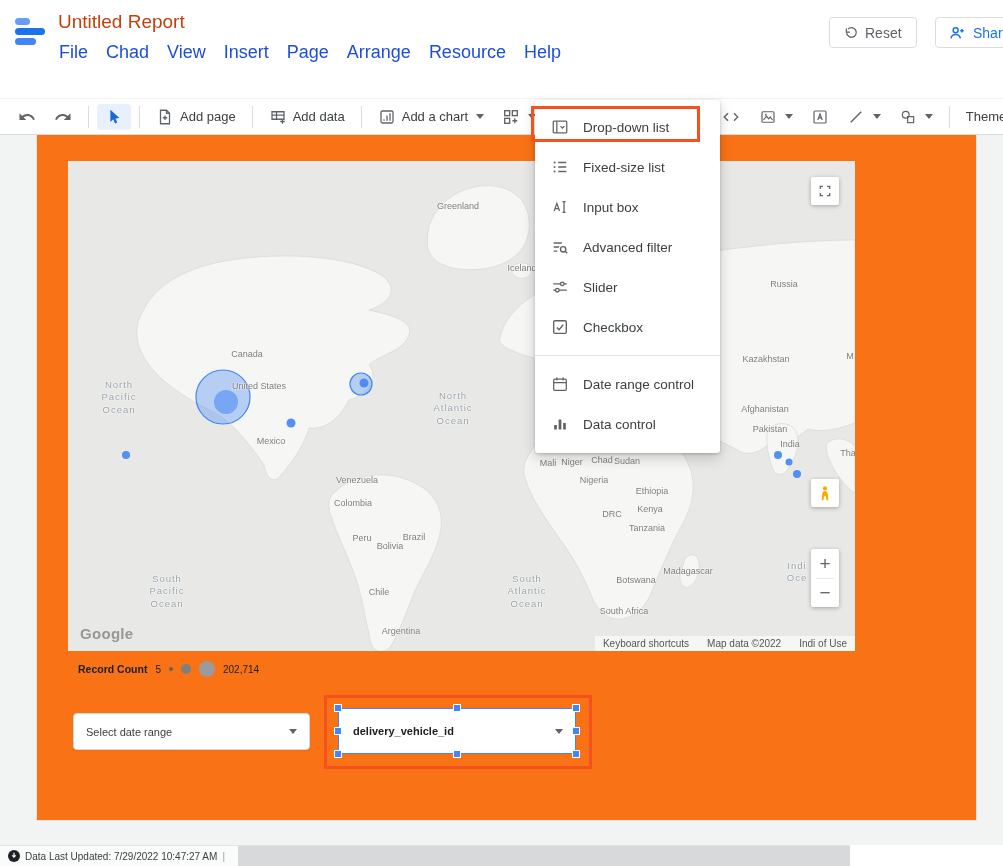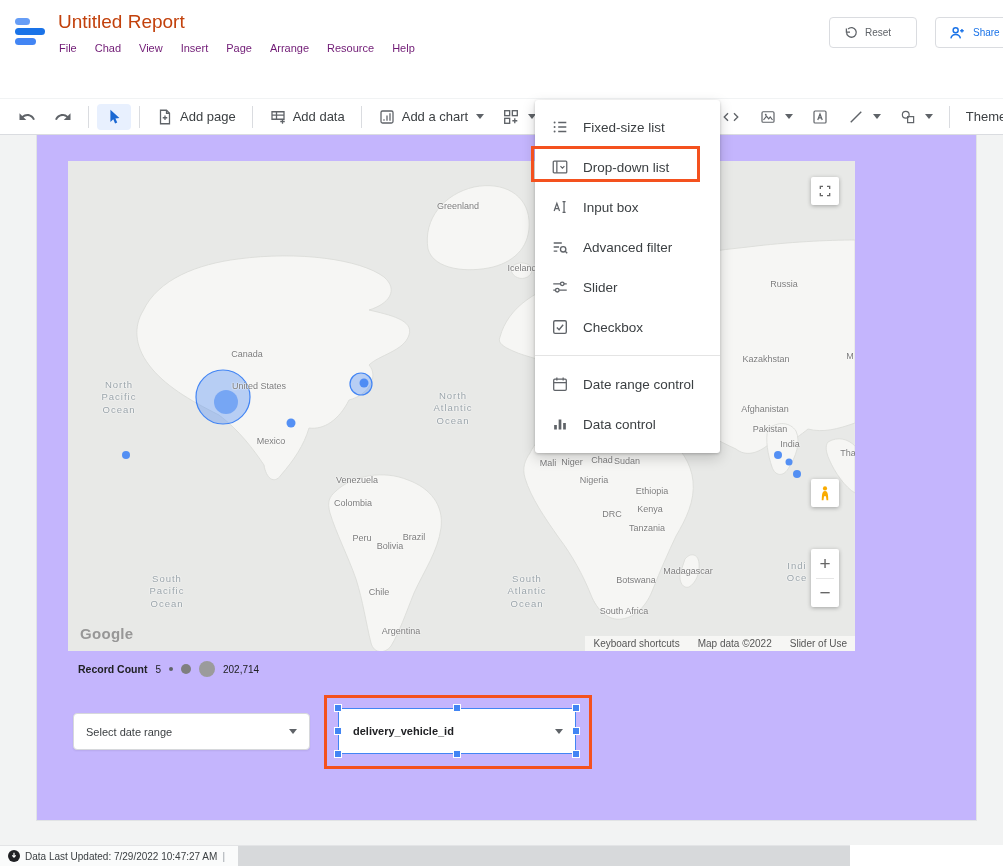--- a/index.html
+++ b/index.html
@@ -7,37 +7,37 @@
   body { font-family:"Liberation Sans","DejaVu Sans",sans-serif; color:#3c4043; background:#fff; position:relative; }
 
   
   .header { position:absolute; top:0; left:0; width:1003px; height:66px; background:#fff; z-index:20; }
   .logo { position:absolute; left:15px; top:14px; width:34px; height:34px; display:flex; flex-direction:column; justify-content:center; gap:3px; }
   .logo .b1 { width:15px; height:7px; border-radius:4px; background:#669df6; }
   .logo .b2 { width:30px; height:7px; border-radius:4px; background:#1a73e8; }
   .logo .b3 { width:21px; height:7px; border-radius:4px; background:#4285f4; }
   .title { position:absolute; left:58px; top:11px; font-size:19px; color:#c2410c; }
   .menubar { position:absolute; left:50px; top:39px; display:flex; }
-  .menubar > span { padding:3px 9px; font-size:11px; color:#701a75; cursor:default; border-radius:4px; }
-  .hbtn { position:absolute; top:17px; height:31px; border:1px solid #dadce0; border-radius:4px; background:#fff; display:flex; align-items:center; gap:7px; padding:0 12px; font-size:10px; }
+  .menubar > span { padding:3px 9px; font-size:18px; color:#1d4ed8; cursor:default; border-radius:4px; }
+  .hbtn { position:absolute; top:17px; height:31px; border:1px solid #dadce0; border-radius:4px; background:#fff; display:flex; align-items:center; gap:7px; padding:0 12px; font-size:14px; }
   .reset { left:829px; width:88px; color:#5f6368; }
   .share { left:935px; width:90px; color:#1a73e8; overflow:hidden; white-space:nowrap; }
 
   
   .toolbar { position:absolute; top:66px; left:0; width:1003px; height:37px; background:#fff; border-top:1px solid #f1f3f4; border-bottom:1px solid #dadce0; display:flex; align-items:center; padding-left:10px; gap:2px; z-index:20;margin-top:32px; }
   .tbtn { display:flex; align-items:center; gap:6px; padding:5px 8px; border-radius:4px; font-size:13px; color:#3c4043; white-space:nowrap; }
   .tsep { width:1px; height:22px; background:#dadce0; margin:0 6px; flex:none; }
   .crt { width:0; height:0; border:4px solid transparent; border-top:5px solid #5f6368; margin-left:2px; transform:translateY(2px); }
   .select-tool { background:#e8f0fe; padding:4px 8px; }
   .active-ctrl { background:#d2e3fc; border:1px solid #aecbfa; }
   .icon { flex:none; display:block; }
 
   
   .workspace { position:absolute; top:104px; left:0; width:1003px; height:741px; background:#f2f3f3; }
-  .page { position:absolute; left:36px; top:23px; width:941px; height:694px; background:#c4b5fd; border:1px solid #e1e3e5; }
+  .page { position:absolute; left:36px; top:23px; width:941px; height:694px; background:#f97316; border:1px solid #e1e3e5; }
 
   
   .map { position:absolute; left:31px; top:33px; width:787px; height:490px; background:#e8e9e7; overflow:hidden; }
   .map svg.base { position:absolute; left:0; top:0; }
   .mlabel { position:absolute; transform:translate(-50%,-50%); font-size:9px; color:#7c7c7c; white-space:nowrap; text-shadow:0 0 2px #fff,0 0 2px #fff; }
   .mocean { font-size:9.5px; color:#9aa4aa; letter-spacing:1px; white-space:normal; width:58px; text-align:center; line-height:1.3; }
   .map-ctl { position:absolute; background:#fff; border-radius:2px; box-shadow:0 1px 4px rgba(0,0,0,.3); display:flex; align-items:center; justify-content:center; }
   .fullscreen { left:743px; top:16px; width:28px; height:28px; }
   .pegman { left:743px; top:318px; width:28px; height:28px; }
   .zoomctl { left:743px; top:388px; width:28px; height:58px; flex-direction:column; }
@@ -287,21 +287,21 @@
       </div>
       <div class="map-ctl zoomctl">
         <div class="zbtn">+</div>
         <div class="zdiv"></div>
         <div class="zbtn">−</div>
       </div>
       <div class="glogo">Google</div>
       <div class="attrib">
         <span>Keyboard shortcuts</span>
         <span>Map data ©2022</span>
-        <span>Slider of Use</span>
+        <span>Indi of Use</span>
       </div>
     </div>
 
     <div class="legend">
       <span class="t">Record Count</span>
       <span>5</span>
       <span class="dotS"></span>
       <span class="dotM"></span>
       <span class="dotL"></span>
       <span>202,714</span>
@@ -325,36 +325,36 @@
         <div class="h" style="left:calc(50% - 3px);bottom:-4px"></div>
         <div class="h" style="right:-4px;bottom:-4px"></div>
       </div>
     </div>
 
   </div>
 </div>
 
 <div class="menu">
   <div class="mi">
+    <svg class="icon" width="18" height="18" viewBox="0 0 20 20" fill="none" stroke="#5f6368" stroke-width="1.4">
+        <rect x="2.5" y="3.5" width="15" height="13" rx="1"></rect>
+        <path d="M6.5 3.5v13"></path>
+        <path d="M10.5 9l2.2 2.2L14.9 9"></path>
+      </svg>
+    <span>Drop-down list</span>
+    <div class="ohl"></div>
+  </div>
+  <div class="mi">
     <svg class="icon" width="18" height="18" viewBox="0 0 20 20" fill="#5f6368">
         <circle cx="4" cy="5" r="1.1"></circle>
         <circle cx="4" cy="10" r="1.1"></circle>
         <circle cx="4" cy="15" r="1.1"></circle>
         <path d="M8 4.3h9v1.4H8zM8 9.3h9v1.4H8zM8 14.3h9v1.4H8z"></path>
       </svg>
     <span>Fixed-size list</span>
-  </div>
-  <div class="mi">
-    <svg class="icon" width="18" height="18" viewBox="0 0 20 20" fill="none" stroke="#5f6368" stroke-width="1.4">
-        <rect x="2.5" y="3.5" width="15" height="13" rx="1"></rect>
-        <path d="M6.5 3.5v13"></path>
-        <path d="M10.5 9l2.2 2.2L14.9 9"></path>
-      </svg>
-    <span>Drop-down list</span>
-    <div class="ohl"></div>
   </div>
   <div class="mi">
     <svg class="icon" width="18" height="18" viewBox="0 0 20 20" fill="none" stroke="#5f6368" stroke-width="1.4">
         <path d="M3.5 14.5l3-8.5 3 8.5M4.6 11.8h3.8"></path>
         <path d="M14.5 4v12M12.8 4h3.4M12.8 16h3.4"></path>
       </svg>
     <span>Input box</span>
   </div>
   <div class="mi">
     <svg class="icon" width="18" height="18" viewBox="0 0 20 20" fill="none" stroke="#5f6368" stroke-width="1.5">

